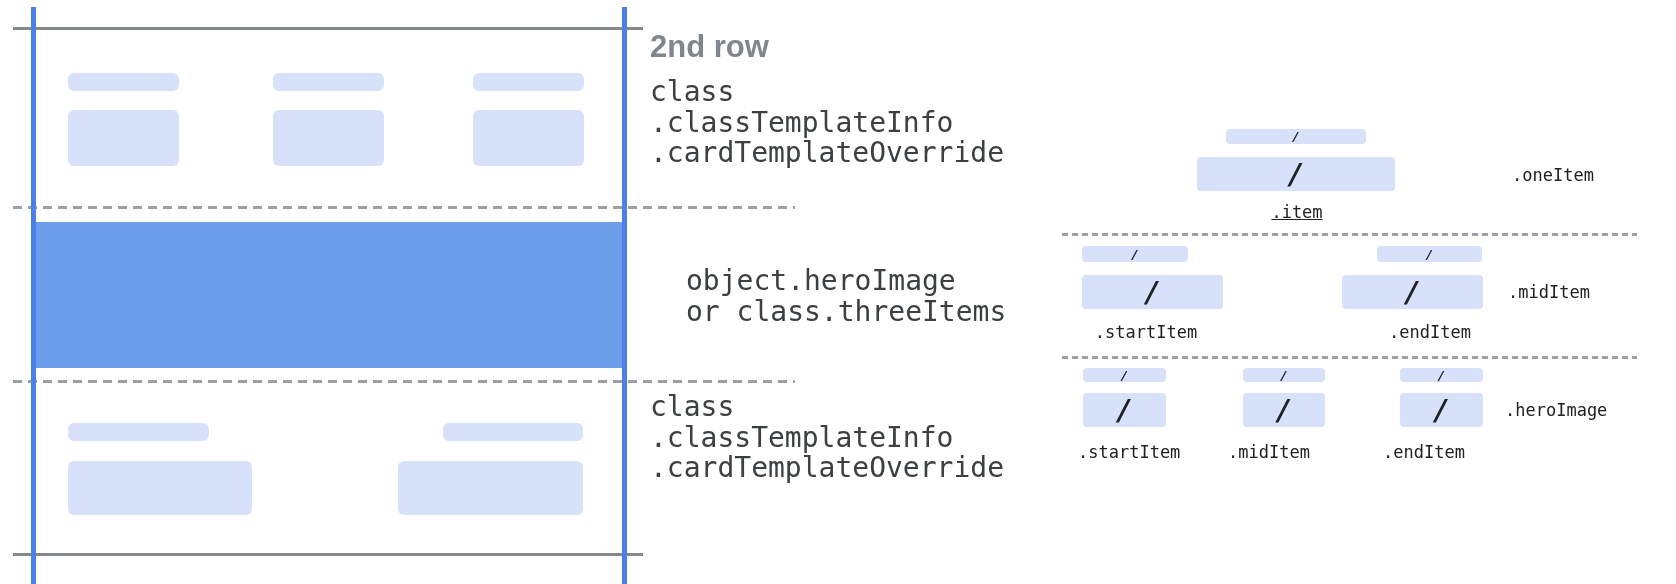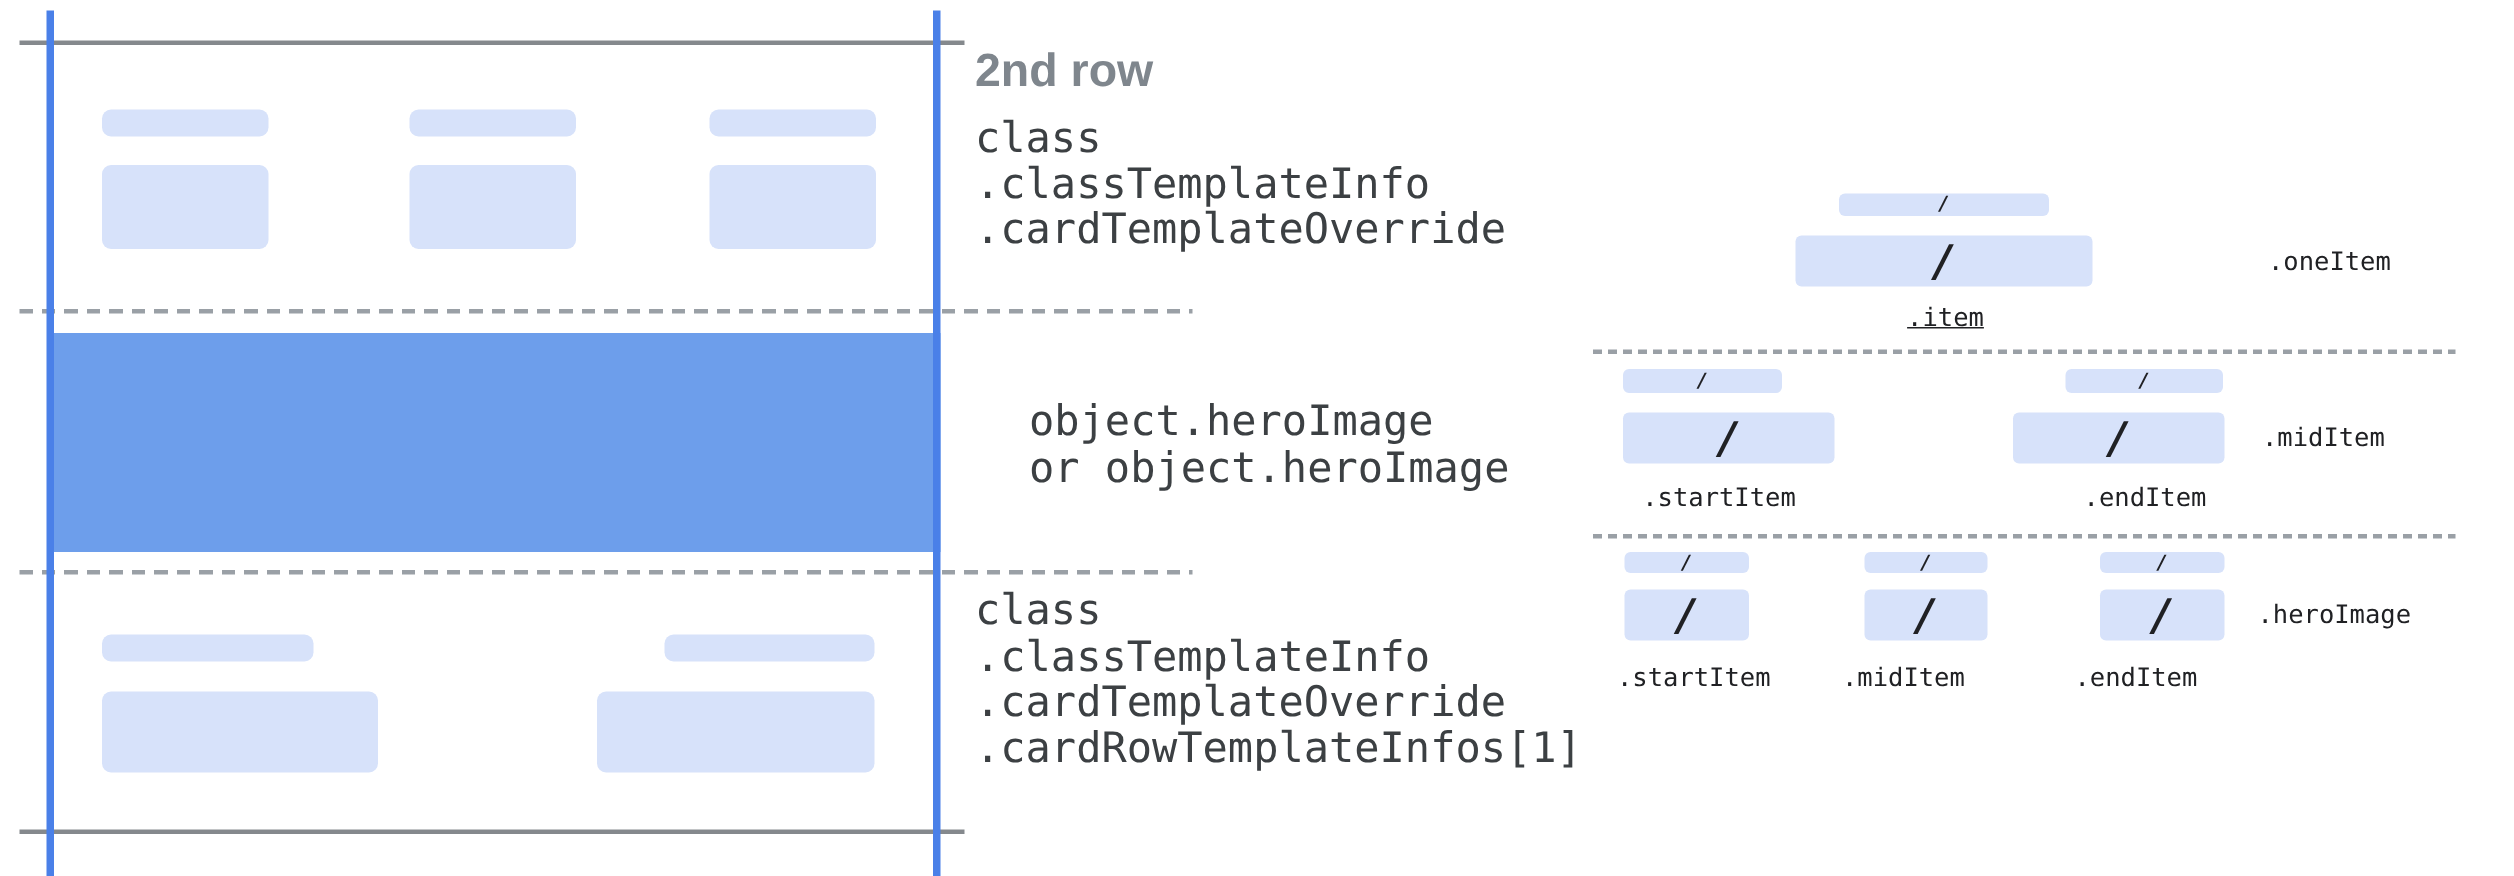--- a/index.html
+++ b/index.html
@@ -69,28 +69,27 @@
 
   <div class="text-block" style="left:650px;top:30px;">
     <div class="heading">2nd row</div>
     <div class="code">class</div>
     <div class="code">.classTemplateInfo</div>
     <div class="code">.cardTemplateOverride</div>
   </div>
 
   <div class="text-block" style="left:648px;top:266px;margin-left:38px;">
     <div class="code">object.heroImage</div>
-    <div class="code">or object.heroImage</div>
+    <div class="code">or class.threeItems</div>
   </div>
 
   <div class="text-block" style="left:650px;top:392px;">
     <div class="code">class</div>
     <div class="code">.classTemplateInfo</div>
     <div class="code">.cardTemplateOverride</div>
-    <div class="code">.cardRowTemplateInfos[1]</div>
   </div>
 
   <div class="dash fine" style="left:1062px;top:233px;width:575px;"></div>
   <div class="dash fine" style="left:1062px;top:356px;width:575px;"></div>
 
   <div>
     <div class="bar" style="left:1226px;top:129px;width:140px;height:15px;">
       <span class="slash-sm">/</span>
     </div>
     <div class="bar" style="left:1197px;top:157px;width:198px;height:34px;">

